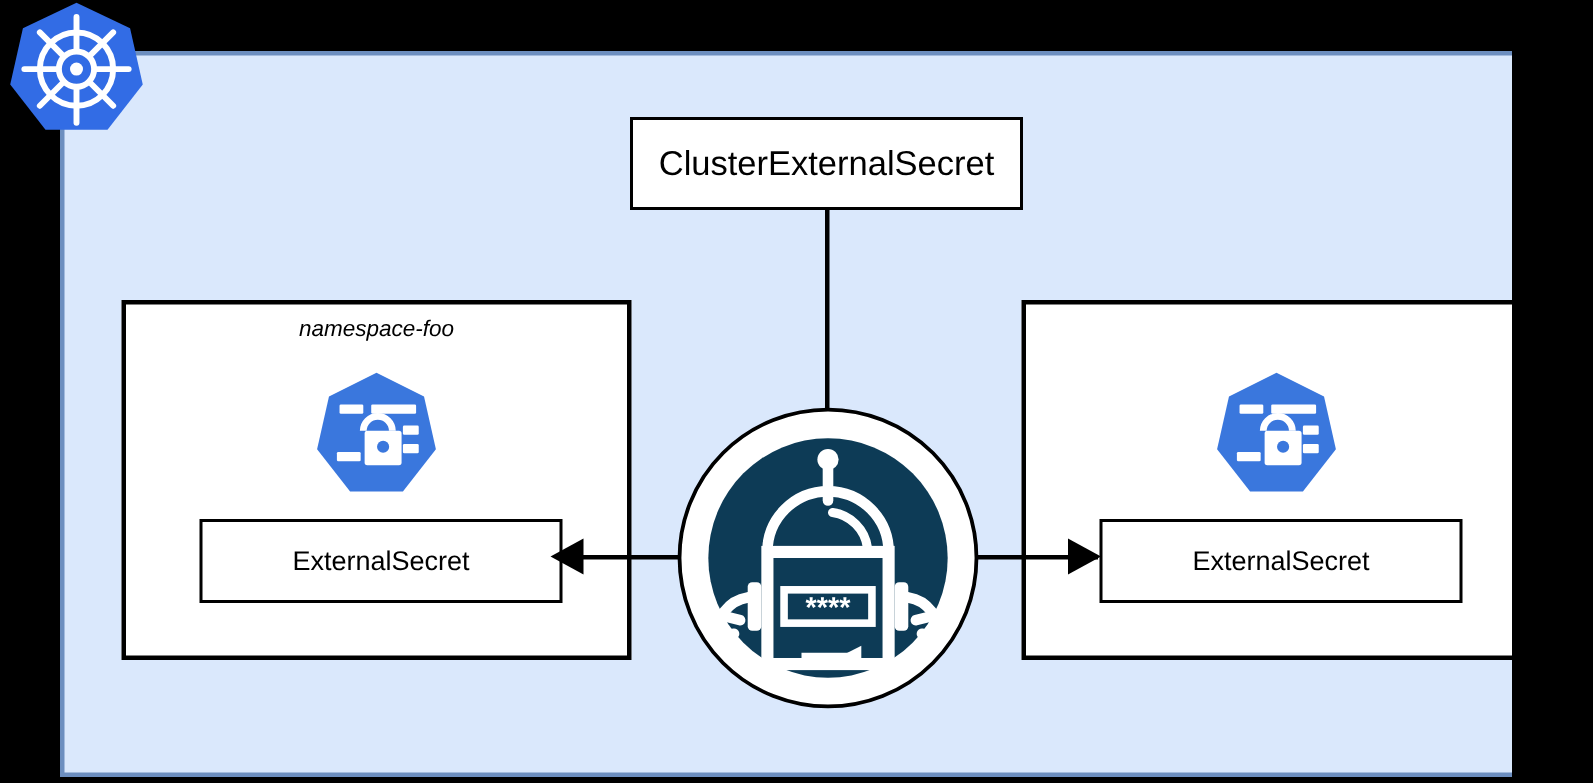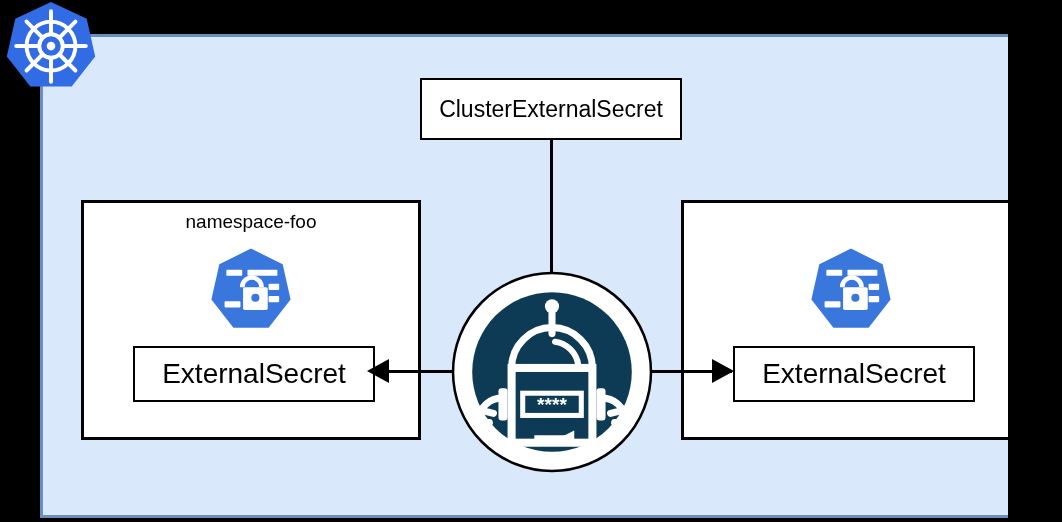--- a/index.html
+++ b/index.html
@@ -81,21 +81,22 @@
     top: 200px;
     width: 340px;
     height: 240px;
   }
   .ns-title {
     position: absolute;
     left: 0;
     right: 0;
     top: 8px;
     text-align: center;
-    font-size: 19px;
+    font-size: 15px;
+    font-style: italic;
     color: #000000;
     white-space: nowrap;
   }
   .secret-icon {
     position: absolute;
     left: 50%;
     transform: translateX(-50%);
     top: 42px;
     width: 88px;
     height: 88px;
@@ -103,21 +104,21 @@
   .es-box {
     width: 242px;
     height: 56px;
     left: 49px;
     top: 143px;
     z-index: 12;
   }
   .es-box .box-label {
     top: 50%;
     transform: translateY(-50%);
-    font-size: 28px;
+    font-size: 18px;
     line-height: 1;
   }
   
   #vline-ces {
     position: absolute;
     left: 550px;
     top: 140px;
     width: 3px;
     height: 140px;
     background: #000000;

